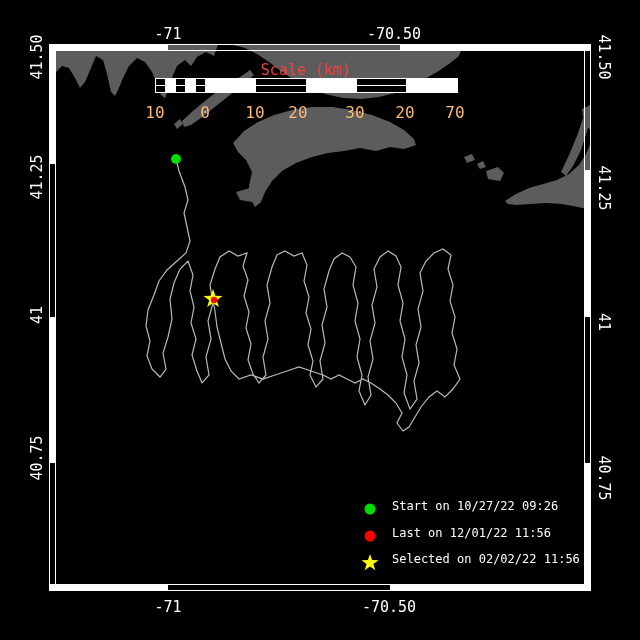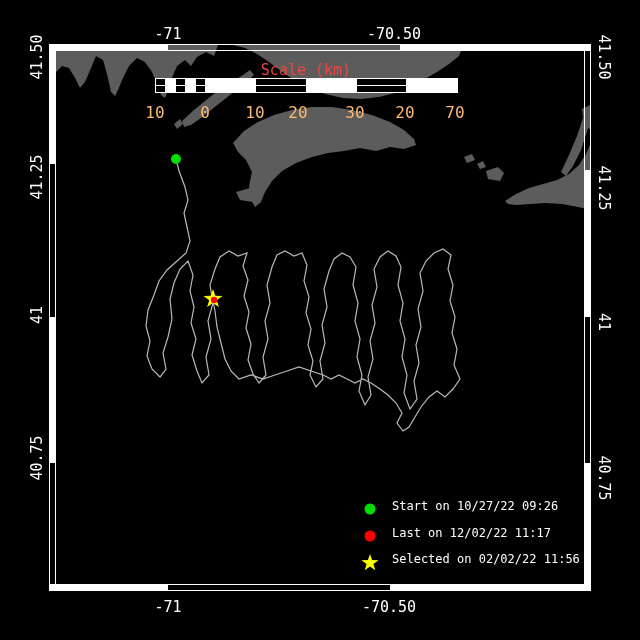--- a/index.html
+++ b/index.html
@@ -117,21 +117,21 @@
   <div class="legend-row" style="top:509px">
     <svg viewBox="0 0 20 20">
         <circle cx="10" cy="10" r="5.5" fill="#00dd00"></circle>
       </svg>
     <span class="lgt">Start on 10/27/22 09:26</span>
   </div>
   <div class="legend-row" style="top:536px">
     <svg viewBox="0 0 20 20">
         <circle cx="10" cy="10" r="5.5" fill="#ff0000"></circle>
       </svg>
-    <span class="lgt">Last on 12/02/22 11:17</span>
+    <span class="lgt">Last on 12/01/22 11:56</span>
   </div>
   <div class="legend-row" style="top:562px">
     <svg viewBox="0 0 20 20">
         <path d="M10.0,2.0L12.1,8.1L18.6,8.2L13.4,12.1L15.3,18.3L10.0,14.6L4.7,18.3L6.6,12.1L1.4,8.2L7.9,8.1Z" fill="#ffff00"></path>
       </svg>
     <span class="lgt">Selected on 02/02/22 11:56</span>
   </div>
 
 </div>
 

